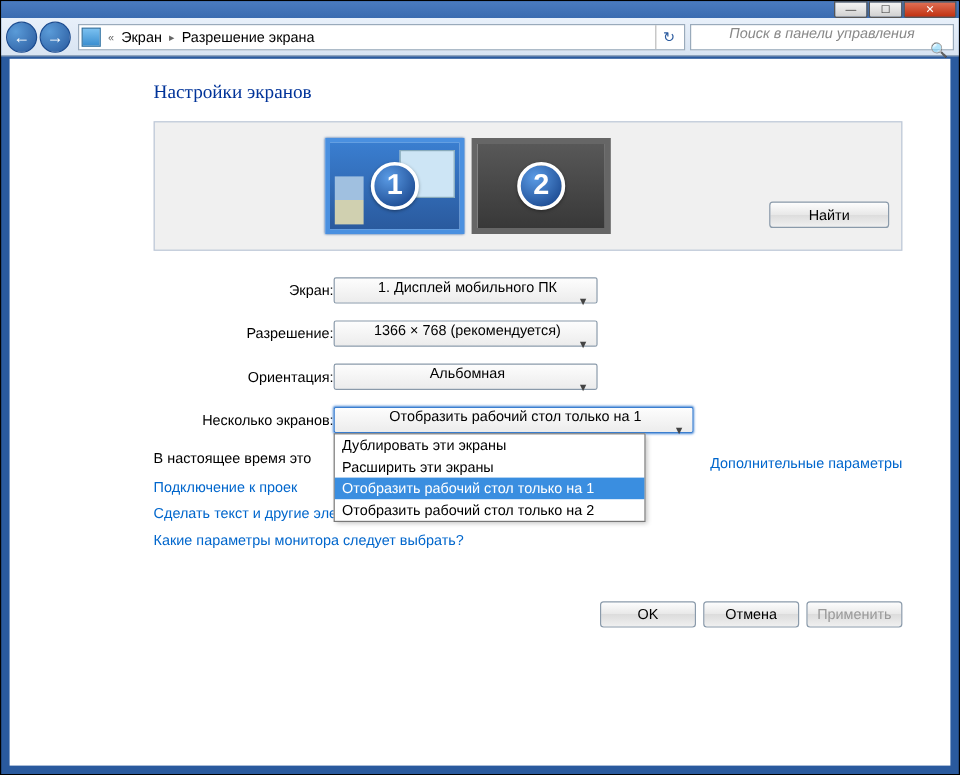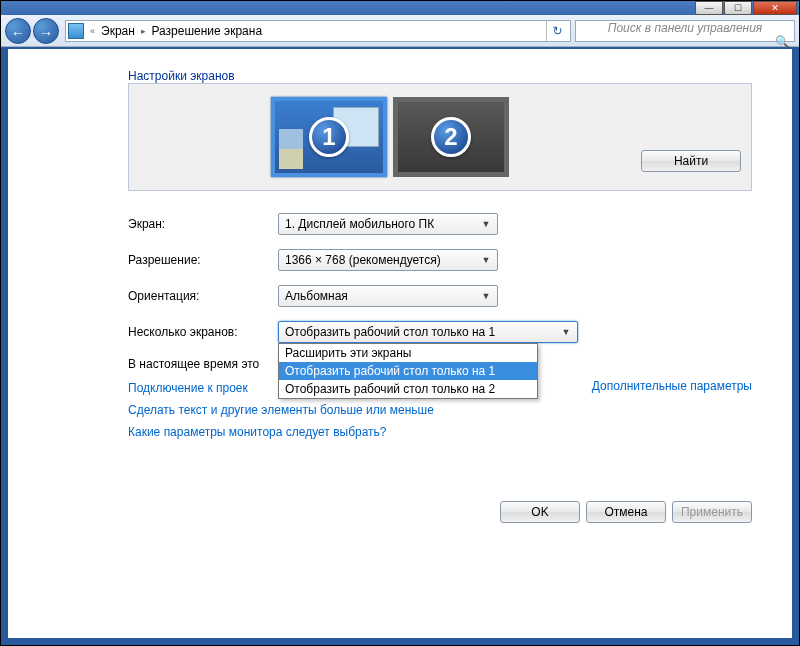--- a/index.html
+++ b/index.html
@@ -128,21 +128,23 @@
     left: 7px;
     top: 48px;
     right: 7px;
     bottom: 7px;
     background: #fff;
     padding: 20px 40px 20px 120px;
     overflow: visible;
   }
   .heading {
     color: #003399;
-    font-size: 12px;
+    font-size: 16px;
+    margin-bottom: 14px;
+    font-family: Liberation Serif, serif;
   }
   .monitors-panel {
     border: 1px solid #bcc7d8;
     background: #f0f0f0;
     height: 108px;
     display: flex;
     align-items: center;
     padding: 0 10px;
     position: relative;
   }
@@ -230,32 +232,34 @@
     margin-top: 22px;
   }
   .row {
     display: flex;
     align-items: center;
     margin-bottom: 14px;
   }
   .row-label {
     width: 150px;
     color: #000;
+    text-align: right;
   }
   .combo {
     width: 220px;
     height: 22px;
     border: 1px solid #8a9aaa;
     background: linear-gradient(to bottom, #fdfdfd, #ececec);
     display: flex;
     align-items: center;
     padding: 0 3px 0 6px;
     font-size: 12px;
     position: relative;
     border-radius: 2px;
+    flex-direction: column;
   }
   .combo .arrow {
     margin-left: auto;
     width: 16px;
     text-align: center;
     color: #444;
     font-size: 9px;
   }
   .combo.open {
     border-color: #3a7ed0;
@@ -374,20 +378,21 @@
           <span>Альбомная</span>
           <span class="arrow">▼</span>
         </div>
       </div>
       <div class="row">
         <div class="row-label">Несколько экранов:</div>
         <div class="combo open">
           <span>Отобразить рабочий стол только на 1</span>
           <span class="arrow">▼</span>
           <div class="dropdown">
+            <div class="opt">Дублировать эти экраны</div>
             <div class="opt">Расширить эти экраны</div>
             <div class="opt sel">Отобразить рабочий стол только на 1</div>
             <div class="opt">Отобразить рабочий стол только на 2</div>
           </div>
         </div>
       </div>
 
       <div class="note">
         <span>В настоящее время это</span>
       </div>

